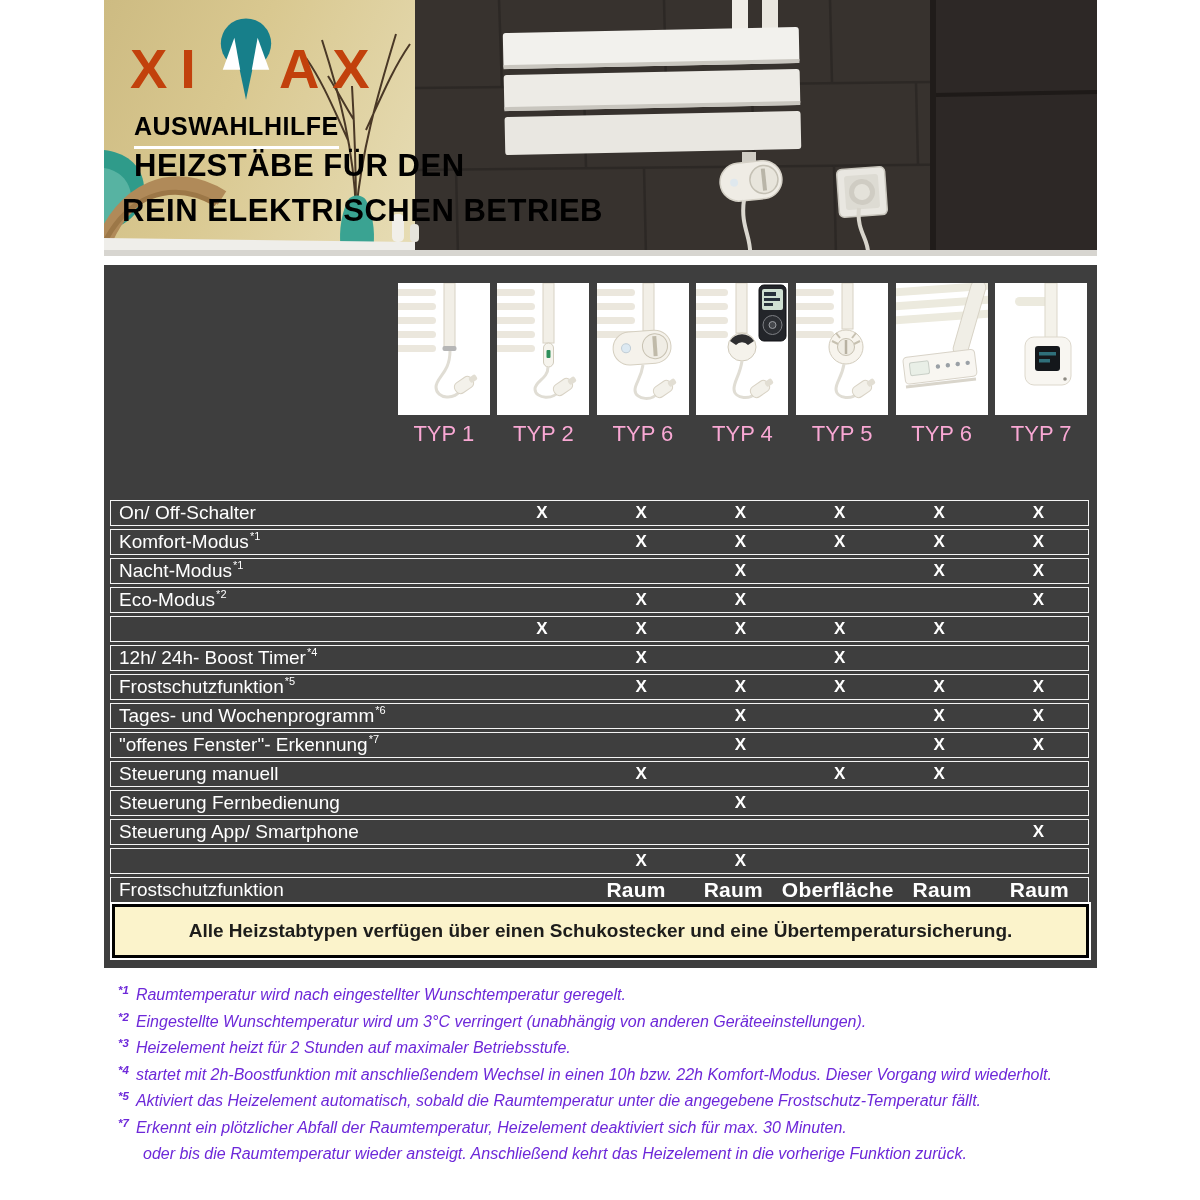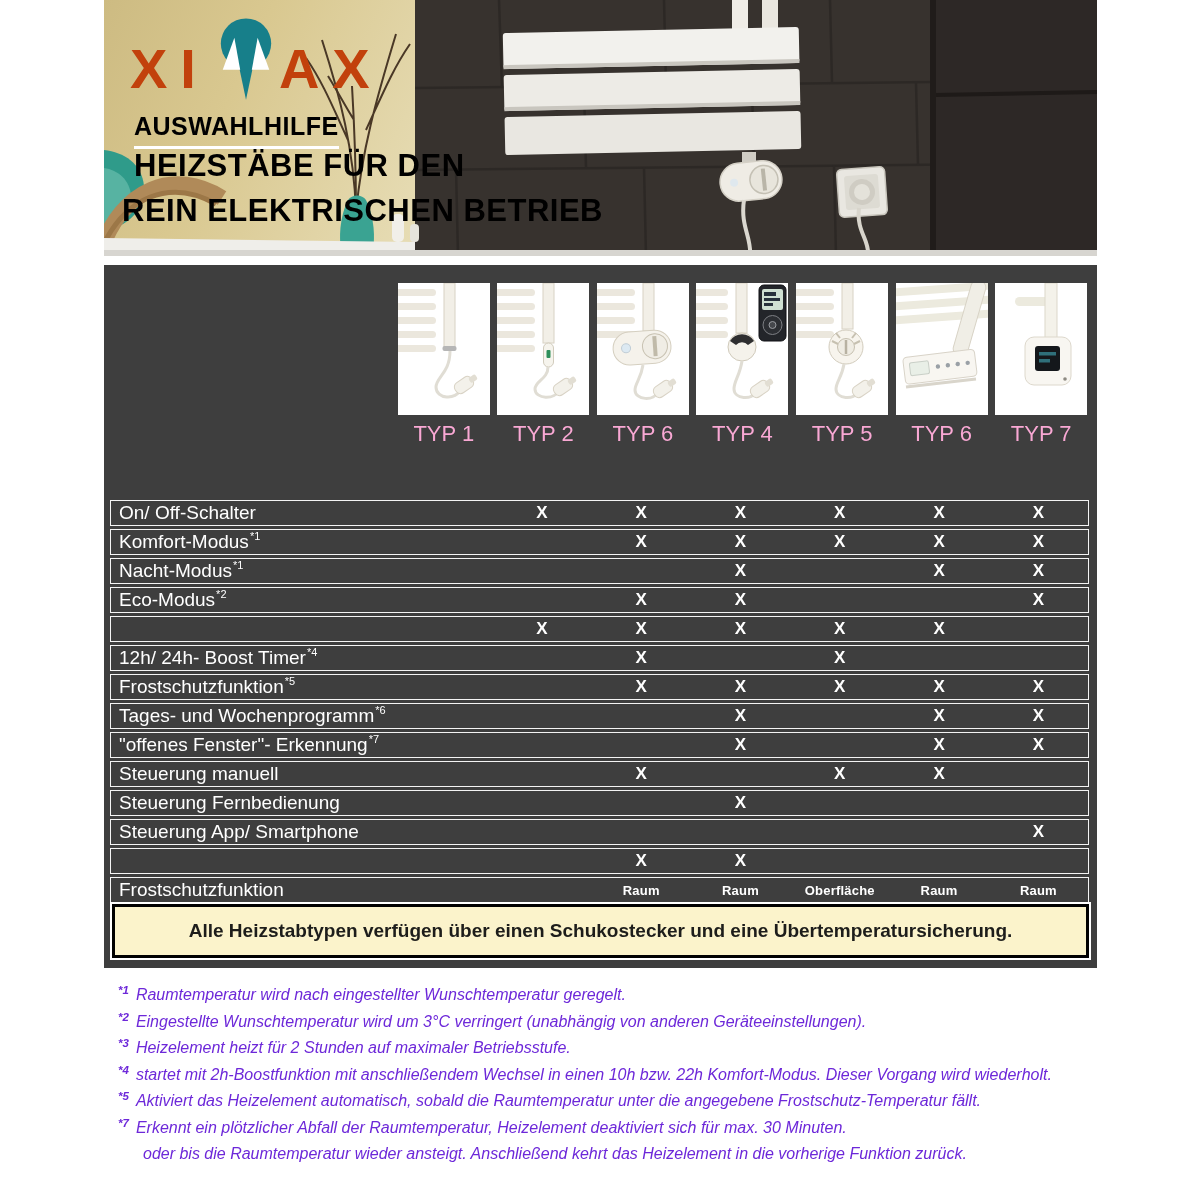--- a/index.html
+++ b/index.html
@@ -28,21 +28,21 @@
   .thumb-cell{display:flex;justify-content:center;}
   .thumb{width:92px;height:132px;background:#fff;}
   .typ-row{position:absolute;left:6px;right:6px;top:156px;}
   .typ-label{text-align:center;color:#f9a8d4;font-weight:normal;font-size:22px;}
   .rows{position:absolute;left:6px;right:8px;top:188px;margin-top:47px;}
   .trow{display:grid;grid-template-columns:282px repeat(7,1fr);height:24px;
         border:1.5px solid #f4f4f4;margin-bottom:3px;align-items:center;background:#3e3e3e;}
   .tlabel{color:#fff;font-size:19px;padding-left:8px;white-space:nowrap;}
   .tlabel sup{font-size:11px;position:relative;top:-1px;margin-left:1px;}
   .tcell{text-align:center;color:#fff;font-weight:bold;font-size:17px;}
-  .tcell.txt{font-size:13px;letter-spacing:.2px;}
+  .tcell.txt{font-size:21px;letter-spacing:.2px;}
   .note-wrap{position:absolute;left:6px;right:6px;top:637px;border:2px solid #fff;
              padding:3px;background:#000000;}
   .note{background:#fbf3cb;color:#1d1d1b;font-weight:bold;font-size:19px;
         text-align:center;padding:13px 8px;}
 
   
   .footnotes{position:absolute;left:118px;top:986px;width:1040px;color:#6d28d9;
              font-style:italic;font-size:16px;}
   .fline{margin-bottom:7px;line-height:18.5px;}
   .fline .mk{font-style:italic;font-size:11.5px;position:relative;top:-6px;margin-right:7px;font-weight:bold;}

